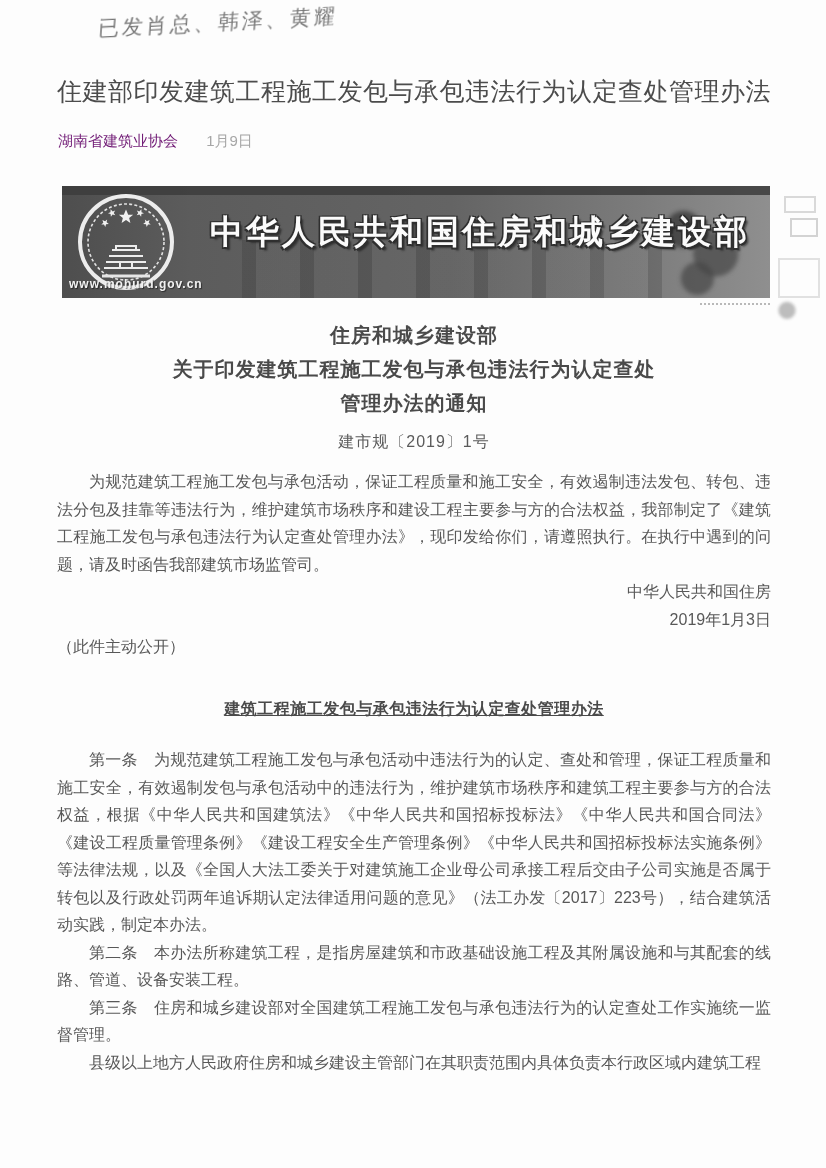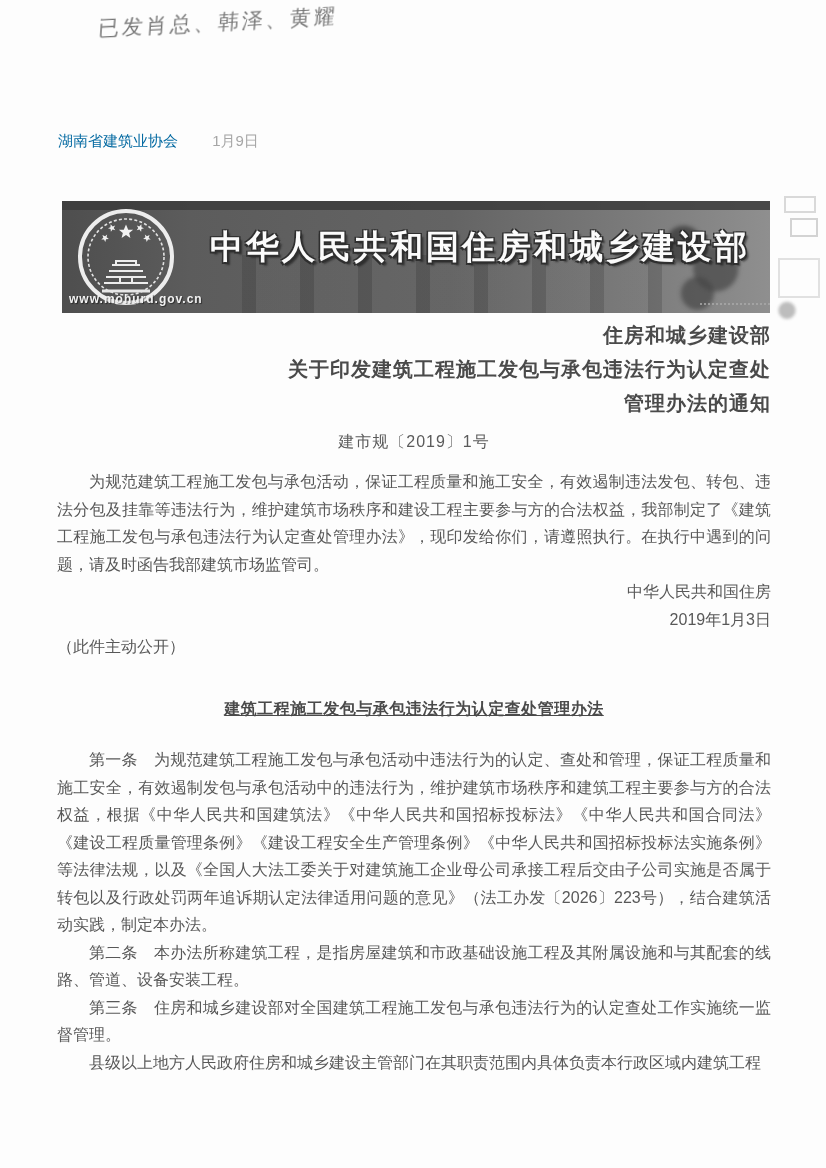--- a/index.html
+++ b/index.html
@@ -14,25 +14,25 @@
     font-size:21px;color:#616161;letter-spacing:3px;
     transform:rotate(-3deg) skewX(-7deg);
     filter:blur(.4px);opacity:.85;white-space:nowrap;
   }
   
   .article-title{
     position:absolute;left:57px;top:76px;width:714px;margin:0;
     font-size:25px;font-weight:400;color:#4c4c4c;letter-spacing:.5px;line-height:1.25;
   }
   .source-row{position:absolute;left:58px;top:132px;font-size:15px;}
-  .source-row .account{color:#0369a1;margin-right:30px;}
+  .source-row .account{color:#701a75;margin-right:24px;}
   .source-row .date{color:#a6a6a6;}
   
   .banner{
-    position:absolute;left:62px;top:201px;width:708px;height:112px;
+    position:absolute;left:62px;top:186px;width:708px;height:112px;
     background:linear-gradient(90deg,#4e4e4e 0%,#5c5c5c 18%,#646464 55%,#7c7c7c 82%,#8f8f8f 100%);
     overflow:hidden;
   }
   .banner-topband{position:absolute;left:0;top:0;width:100%;height:9px;background:#3c3c3c;opacity:.85;}
   .banner-columns{
     position:absolute;left:180px;bottom:0;width:420px;height:58px;
     background:repeating-linear-gradient(90deg,rgba(40,40,40,.35) 0 14px,rgba(120,120,120,.15) 14px 58px);
     opacity:.6;
   }
   .banner-tree{
@@ -61,21 +61,21 @@
   
   .scan-artifacts div{position:absolute;}
   .art1{left:784px;top:196px;width:28px;height:13px;border:2px solid #cfcfcf;opacity:.8;}
   .art2{left:790px;top:218px;width:24px;height:15px;border:2px solid #c8c8c8;opacity:.8;}
   .art3{left:778px;top:258px;width:38px;height:36px;border:2px solid #d4d4d4;opacity:.7;}
   .art4{left:772px;top:300px;width:30px;height:26px;background:
         radial-gradient(circle at 50% 40%,#bdbdbd 0 8px,transparent 9px);filter:blur(1.5px);}
   .art5{left:700px;top:303px;width:70px;height:0;border-top:2px dotted #a9a9a9;opacity:.8;}
   
   .heading{
-    position:absolute;left:57px;top:318px;width:714px;text-align:right;
+    position:absolute;left:57px;top:318px;width:714px;text-align:center;
     font-size:20px;font-weight:700;color:#4a4a4a;line-height:34px;letter-spacing:1px;
   }
   .doc-number{
     position:absolute;left:57px;top:432px;width:714px;text-align:center;
     font-size:16px;color:#5a5a5a;letter-spacing:1px;
   }
   
   .doc-body{
     position:absolute;left:57px;top:468px;width:714px;
     font-size:16px;line-height:27.5px;color:#585858;text-align:justify;
@@ -88,20 +88,21 @@
     margin:34px 0 24px 0;letter-spacing:.5px;text-decoration:underline;
   }
 </style>
 </head>
 <body>
 
 <div class="page">
 
   <div class="handwriting">已发肖总、韩泽、黄耀</div>
 
+  <h1 class="article-title">住建部印发建筑工程施工发包与承包违法行为认定查处管理办法</h1>
 
   <div class="source-row">
     <span class="account">湖南省建筑业协会</span>
     <span class="date">1月9日</span>
   </div>
 
   <div class="banner">
     <div class="banner-topband"></div>
     <div class="banner-columns"></div>
     <div class="banner-tree"></div>
@@ -150,19 +151,19 @@
 
     <div class="signature">
       <div>中华人民共和国住房</div>
       <div>2019年1月3日</div>
     </div>
 
     <p>（此件主动公开）</p>
 
     <div class="reg-title">建筑工程施工发包与承包违法行为认定查处管理办法</div>
 
-    <p class="indent">第一条　为规范建筑工程施工发包与承包活动中违法行为的认定、查处和管理，保证工程质量和施工安全，有效遏制发包与承包活动中的违法行为，维护建筑市场秩序和建筑工程主要参与方的合法权益，根据《中华人民共和国建筑法》《中华人民共和国招标投标法》《中华人民共和国合同法》《建设工程质量管理条例》《建设工程安全生产管理条例》《中华人民共和国招标投标法实施条例》等法律法规，以及《全国人大法工委关于对建筑施工企业母公司承接工程后交由子公司实施是否属于转包以及行政处罚两年追诉期认定法律适用问题的意见》（法工办发〔2026〕223号），结合建筑活动实践，制定本办法。</p>
+    <p class="indent">第一条　为规范建筑工程施工发包与承包活动中违法行为的认定、查处和管理，保证工程质量和施工安全，有效遏制发包与承包活动中的违法行为，维护建筑市场秩序和建筑工程主要参与方的合法权益，根据《中华人民共和国建筑法》《中华人民共和国招标投标法》《中华人民共和国合同法》《建设工程质量管理条例》《建设工程安全生产管理条例》《中华人民共和国招标投标法实施条例》等法律法规，以及《全国人大法工委关于对建筑施工企业母公司承接工程后交由子公司实施是否属于转包以及行政处罚两年追诉期认定法律适用问题的意见》（法工办发〔2017〕223号），结合建筑活动实践，制定本办法。</p>
     <p class="indent">第二条　本办法所称建筑工程，是指房屋建筑和市政基础设施工程及其附属设施和与其配套的线路、管道、设备安装工程。</p>
     <p class="indent">第三条　住房和城乡建设部对全国建筑工程施工发包与承包违法行为的认定查处工作实施统一监督管理。</p>
     <p class="indent">县级以上地方人民政府住房和城乡建设主管部门在其职责范围内具体负责本行政区域内建筑工程</p>
   </div>
 
 </div>
 
 </body></html>

